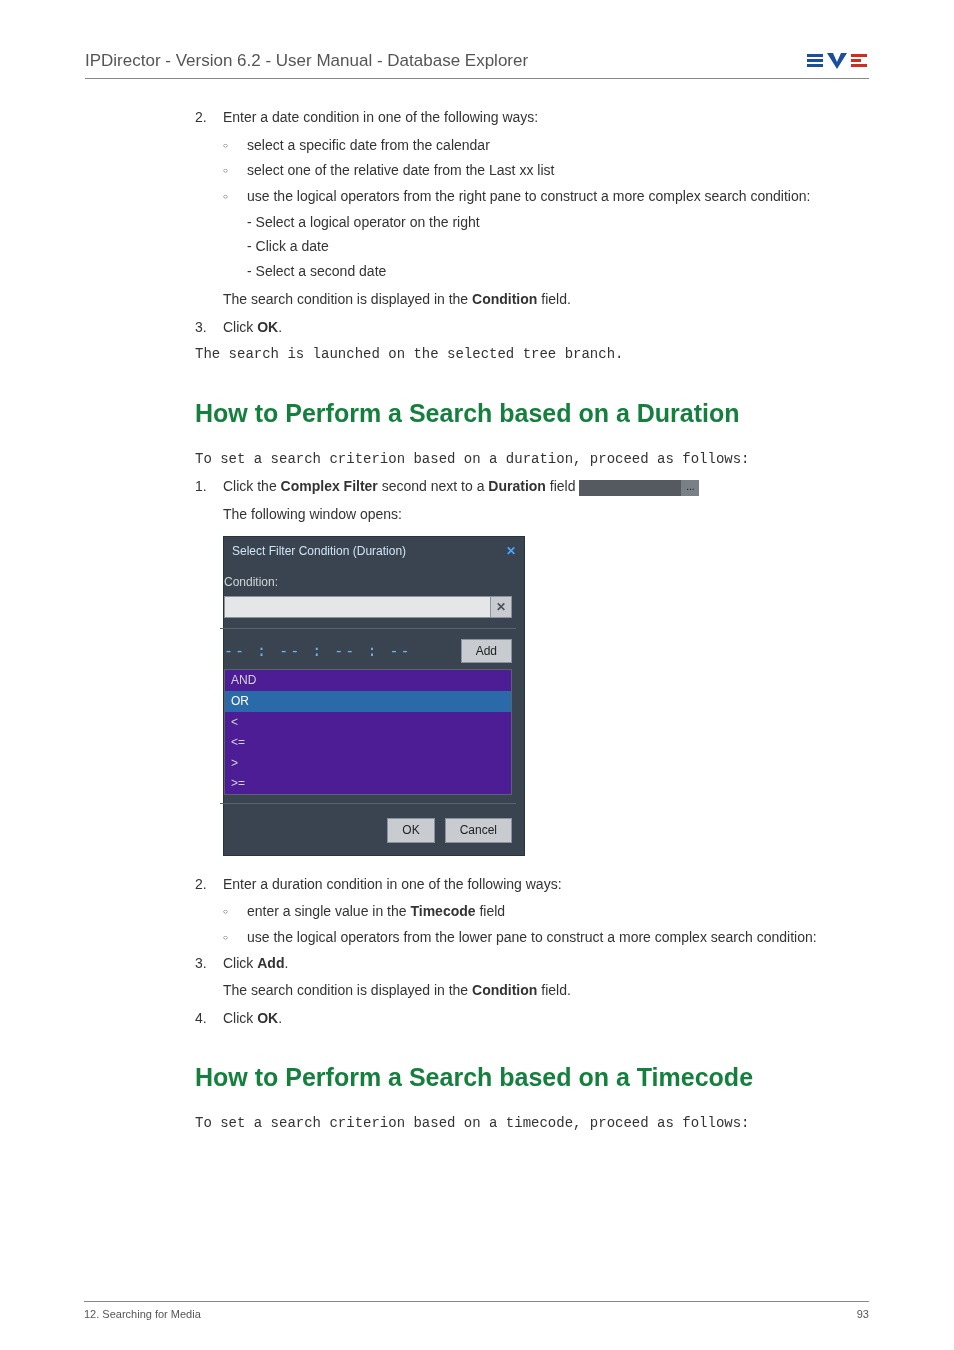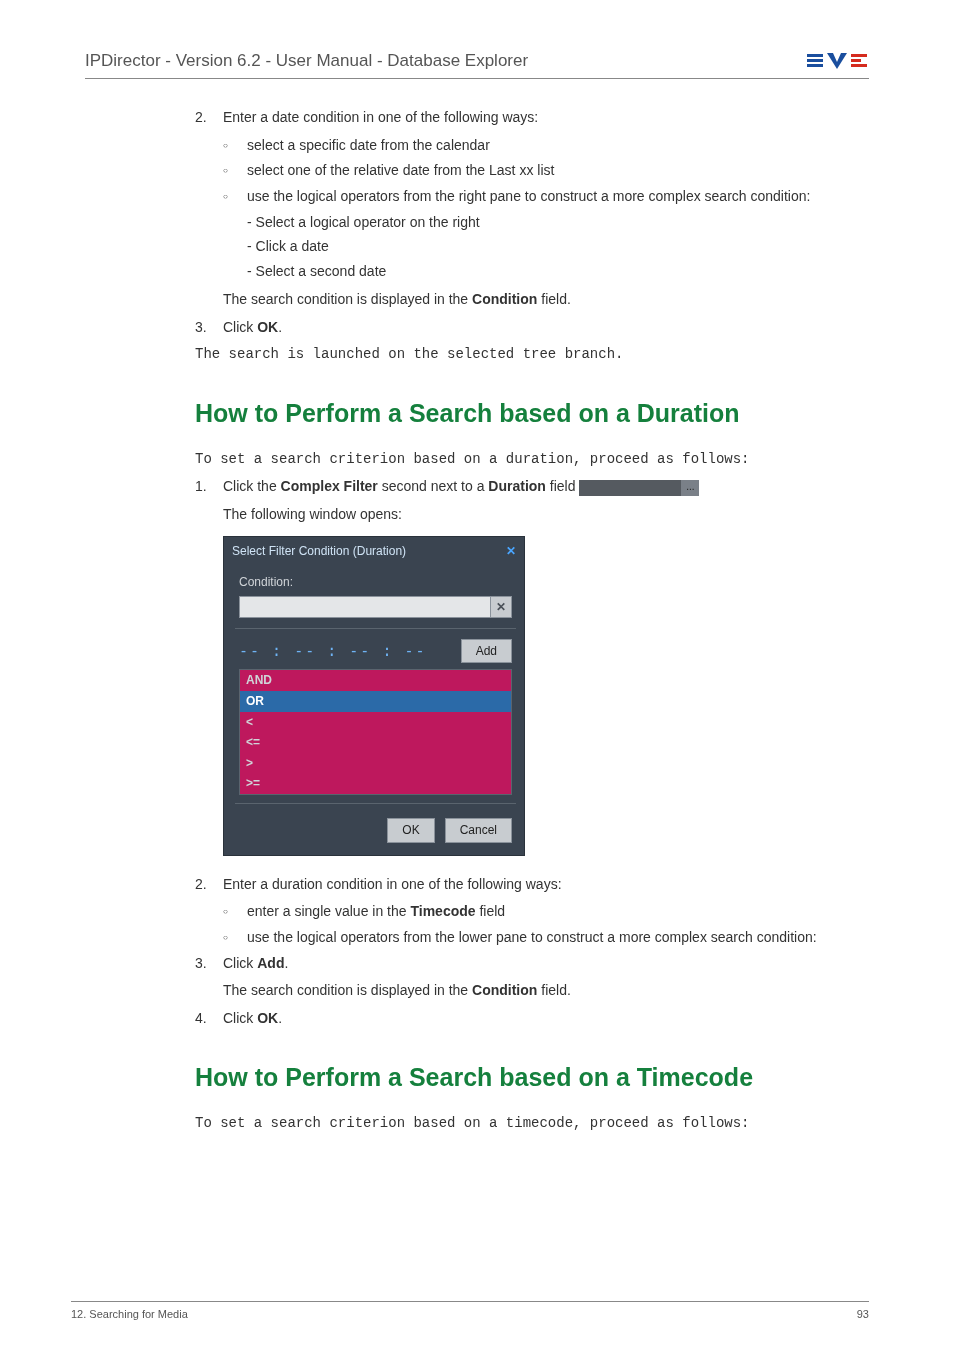--- a/index.html
+++ b/index.html
@@ -115,21 +115,21 @@
     padding: 5px 8px;
     font-size: 12px;
     color: #cfe3f5;
   }
   .dlg-close {
     color: #4aa6ff;
     font-weight: bold;
     cursor: pointer;
   }
   .dlg-body {
-    padding: 8px 12px 12px 15px;
+    padding: 8px 12px 12px 0;
   }
   .dlg-label {
     margin-bottom: 4px;
   }
   .cond-row {
     display: flex;
     align-items: stretch;
     margin-bottom: 10px;
   }
   .cond-input {
@@ -164,44 +164,43 @@
   .add-btn, .ok-btn, .cancel-btn {
     background: #c8ccd0;
     color: #222;
     border: 1px solid #8a929b;
     padding: 2px 14px;
     font-size: 12px;
     cursor: pointer;
   }
   .ops-box {
     border: 1px solid #5a646e;
-    background: #be185d;
+    background: #4c1d95;
     font-size: 12px;
-    font-weight: bold;
   }
   .op {
     padding: 1px 6px;
   }
   .op.sel {
     background: #2b6aa8;
     color: #fff;
   }
   .btn-row {
     display: flex;
     justify-content: flex-end;
     gap: 10px;
     margin-top: 14px;
   }
   .hr {
     border-top: 1px solid #5a646e;
     margin: 8px -4px;
   }
   .footer {
     position: absolute;
-    left: 71px;
+    left: 84px;
     right: 85px;
     bottom: 30px;
     border-top: 1px solid #888;
     padding-top: 6px;
     display: flex;
     justify-content: space-between;
     font-size: 11px;
     color: #555;
   }
 </style>

